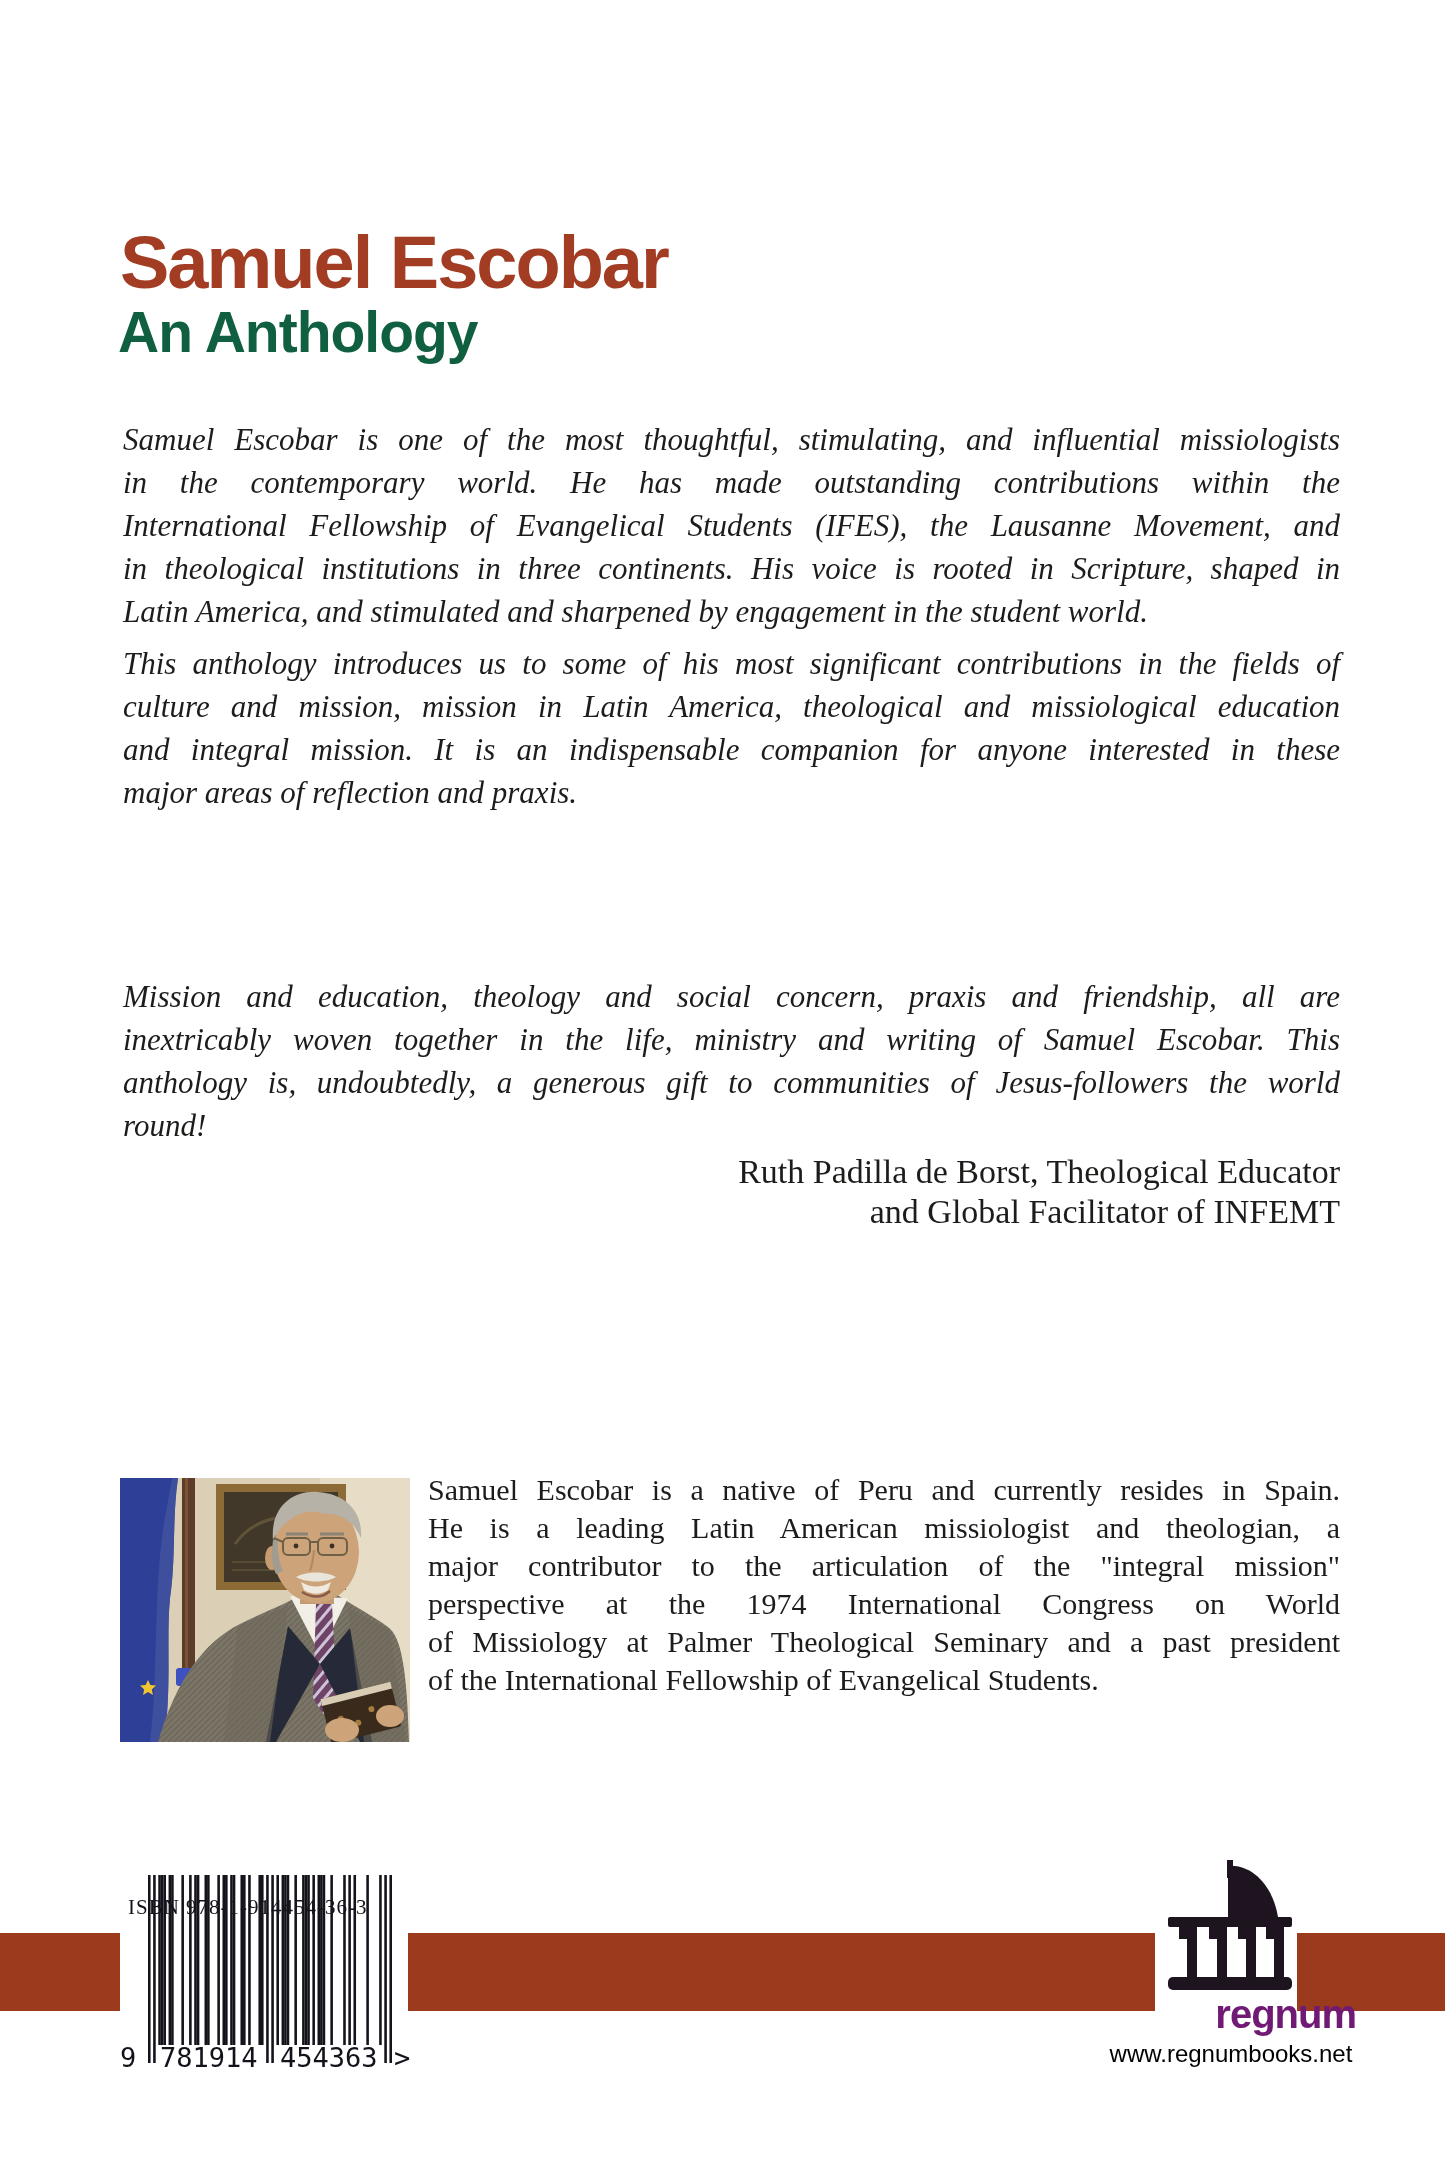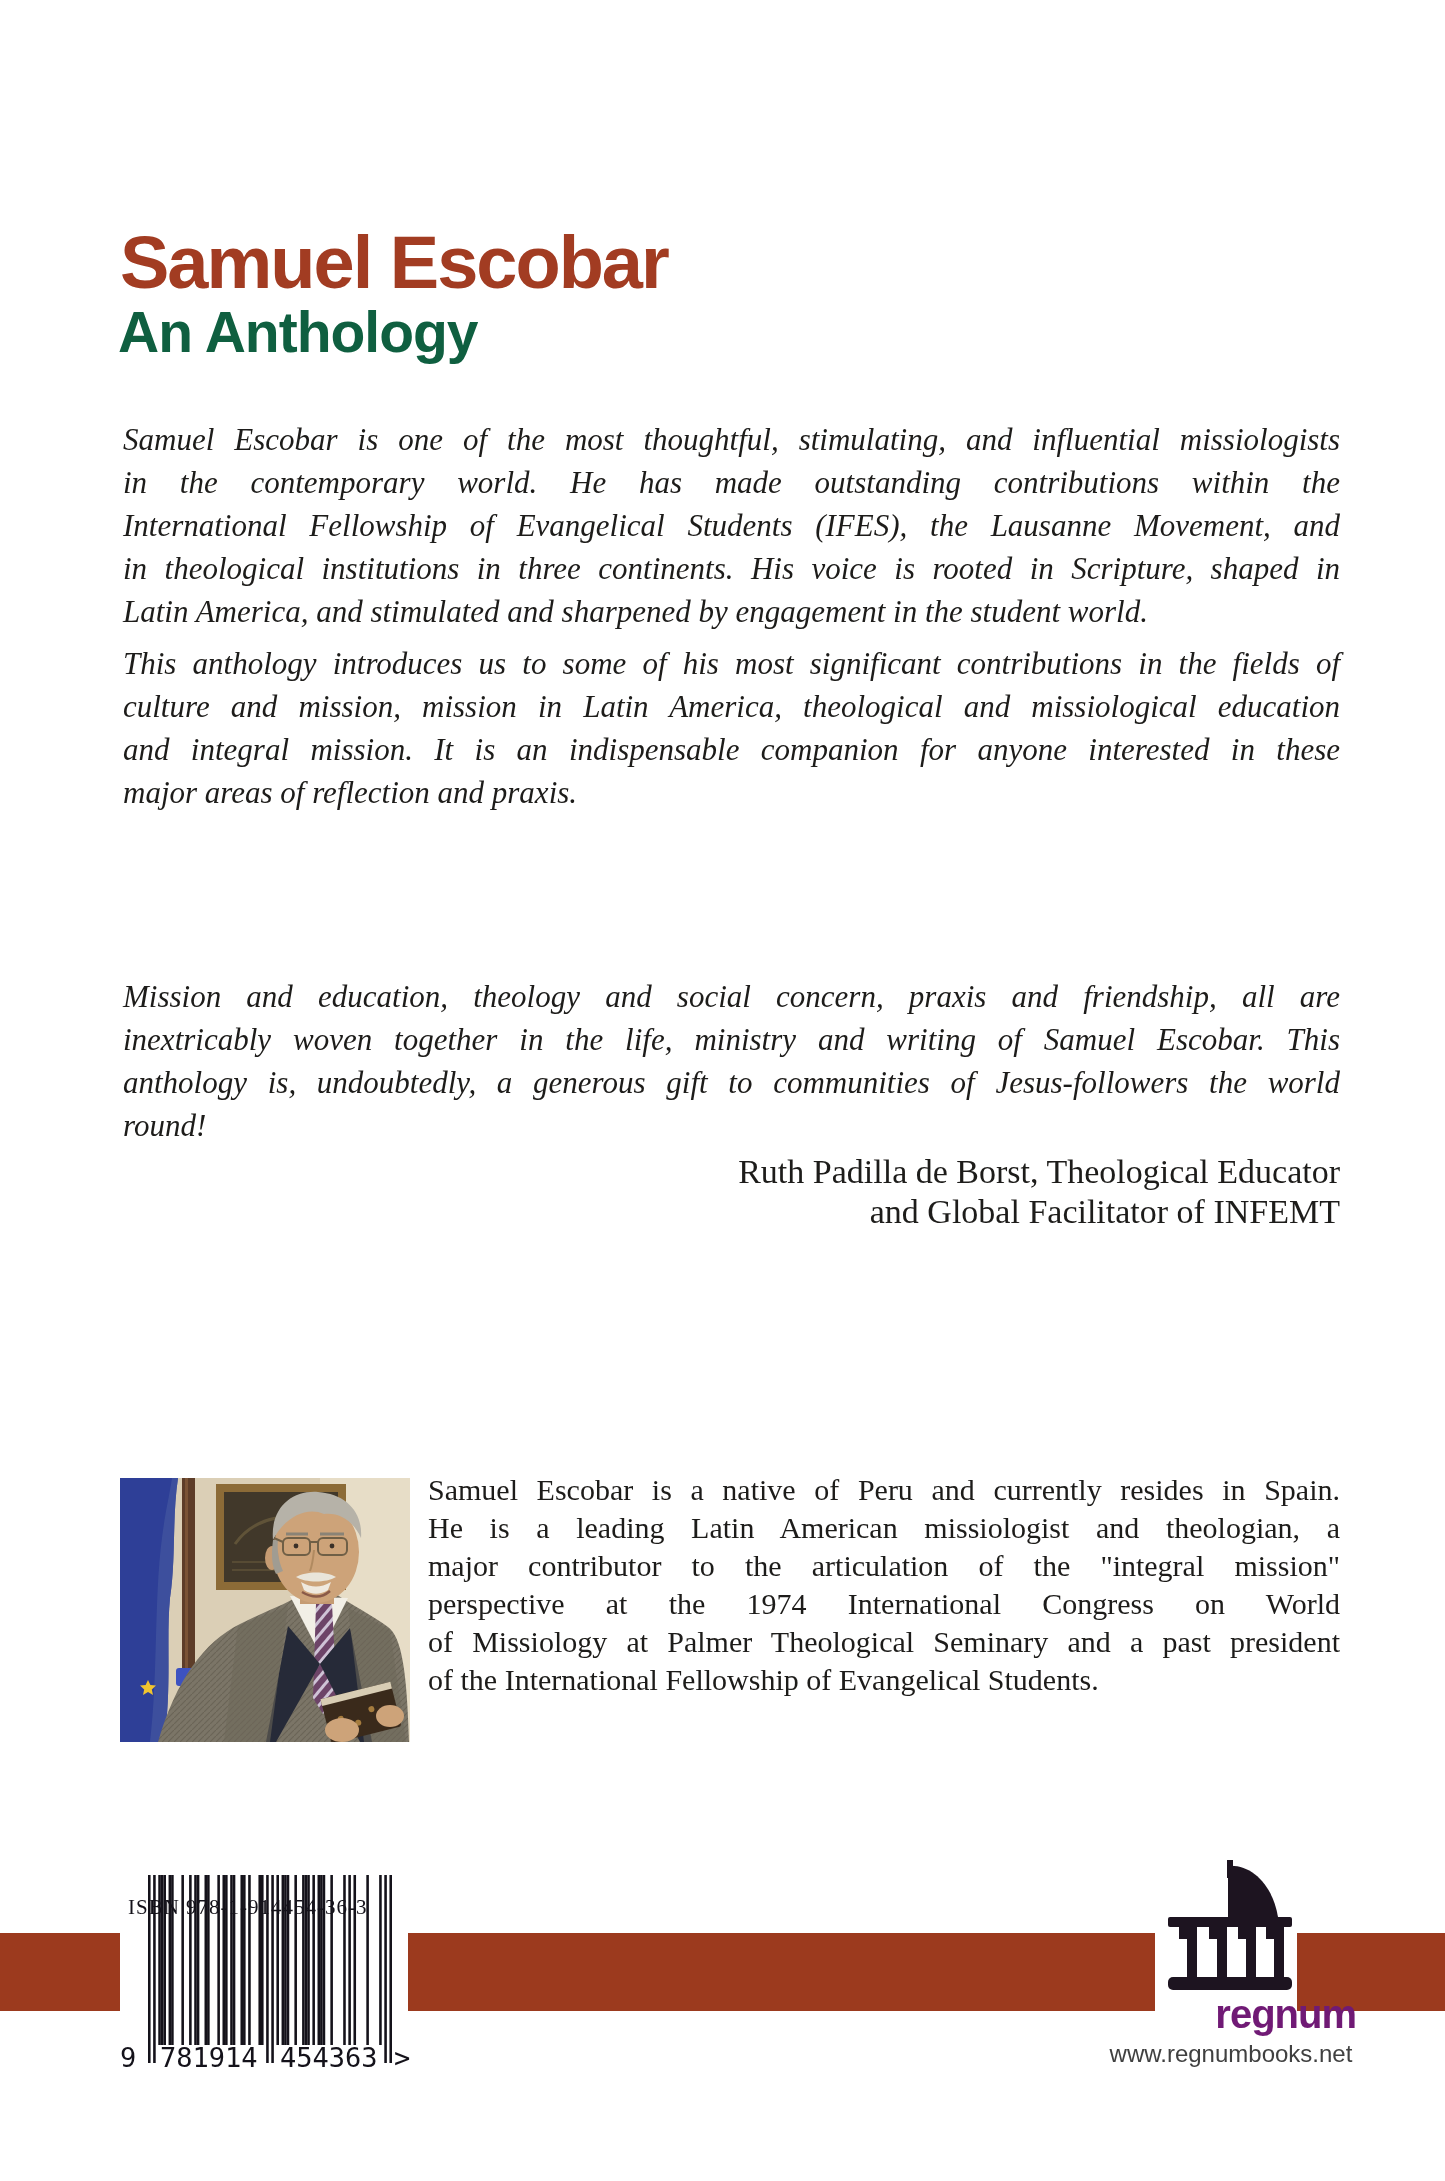--- a/index.html
+++ b/index.html
@@ -35,21 +35,21 @@
   .band{position:absolute;top:1933px;height:78px;background:#9c3a1e;}
   .band-1{left:0;width:120px;}
   .band-2{left:408px;width:747px;}
   .band-3{left:1297px;width:148px;}
 
   .logo-icon{position:absolute;left:1168px;top:1856px;}
   .logo-name{position:absolute;left:1106px;top:1993px;width:250px;text-align:right;
          font-family:"Liberation Sans",sans-serif;font-weight:bold;font-size:40px;
          letter-spacing:-1px;line-height:42px;color:#701a75;}
   .logo-site{position:absolute;left:1056px;top:2040px;width:350px;text-align:center;
-         font-family:"Liberation Sans",sans-serif;font-size:24px;line-height:28px;color:#404040;}
+         font-family:"Liberation Sans",sans-serif;font-size:24px;line-height:28px;color:#000000;}
 </style>
 </head>
 <body>
 
 <div class="page">
 
   <div class="title">Samuel Escobar</div>
   <div class="subtitle">An Anthology</div>
 
   <div class="quote justify" style="top:418px">

